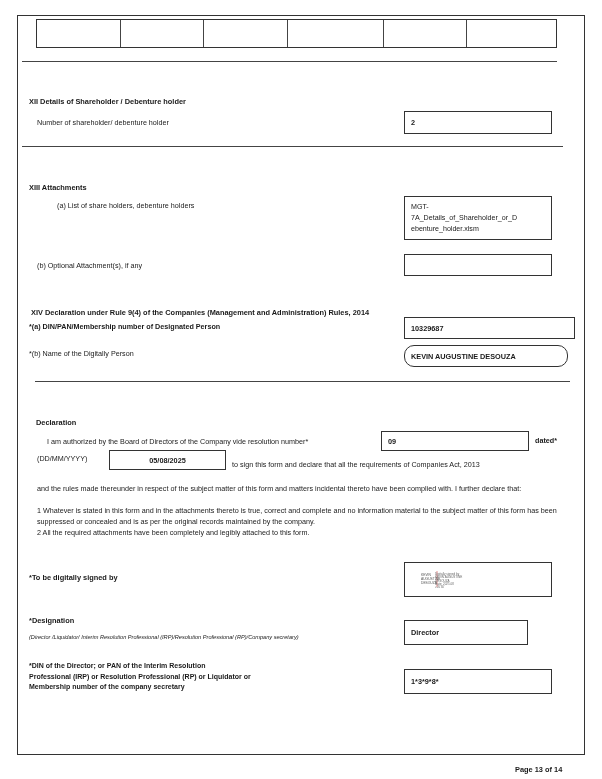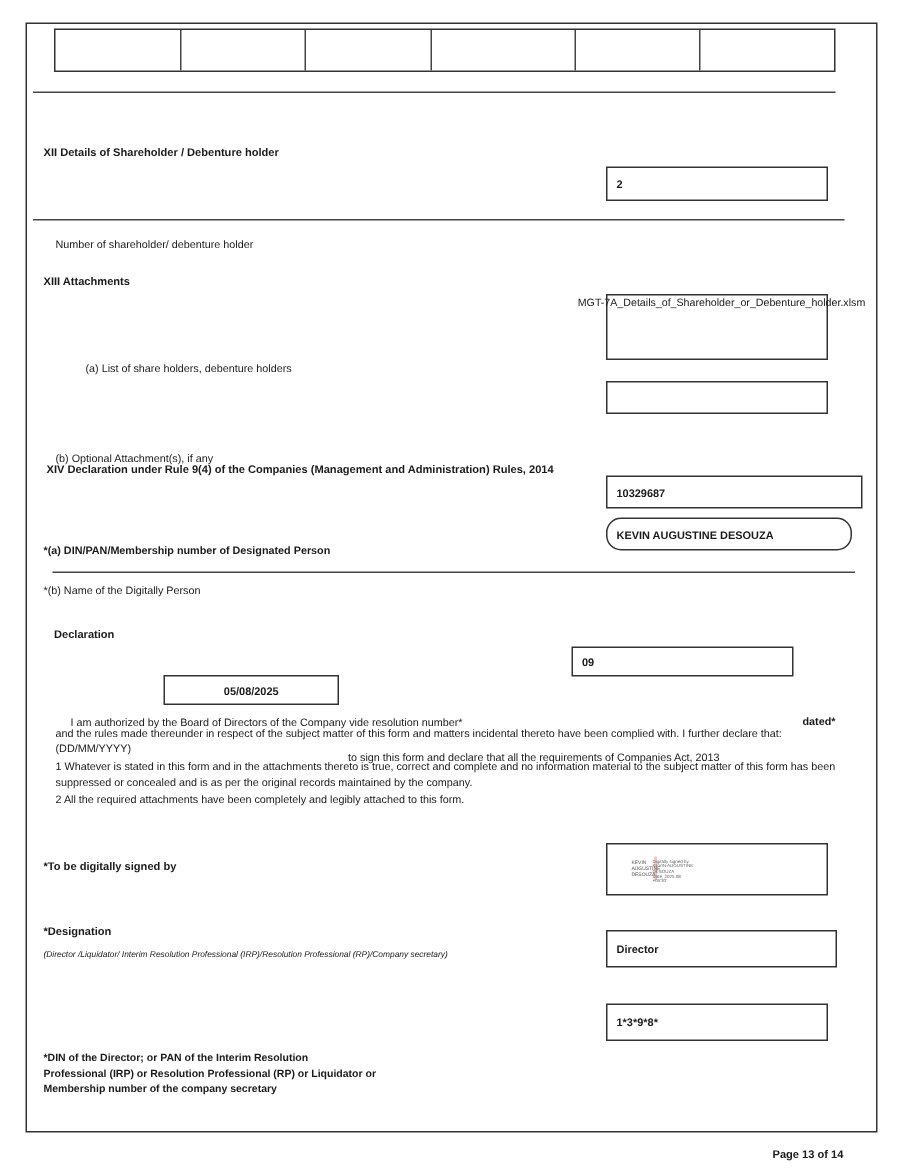--- a/index.html
+++ b/index.html
@@ -6,21 +6,21 @@
   body { width:602px; height:779px; position:relative; overflow:hidden;
          font-family:"Liberation Sans", sans-serif; color:#1a1a1a; }
   .frame { position:absolute; left:17px; top:15px; width:568px; height:740px;
            border:1px solid #333; border-bottom:1.5px solid #333; box-sizing:border-box; }
   .tbl { position:absolute; left:36px; top:19px; width:521px; height:29px;
          display:flex; border:1px solid #333; box-sizing:border-box; }
   .tbl .cell { border-right:1px solid #444; box-sizing:border-box; height:100%; }
   .tbl .cell:last-child { border-right:none; }
   .hr { position:absolute; height:0; border-top:1px solid #444; }
   .lbl { position:absolute; font-size:7.4px; font-weight:bold; white-space:nowrap; }
-  .txt { position:absolute; font-size:7.2px; white-space:nowrap;margin-top:40px; }
+  .txt { position:absolute; font-size:7.2px; white-space:nowrap; }
   .box { position:absolute; border:1px solid #333; box-sizing:border-box;
          font-size:7.3px; font-weight:bold; padding:0 0 0 6px; display:flex; align-items:center; background:#fff; }
   .sec { position:absolute; font-size:7.4px; font-weight:bold; white-space:nowrap;margin-top:16px; }
   .para { position:absolute; left:37px; width:530px; font-size:7.2px; line-height:10.8px; }
   .it { position:absolute; font-size:5.6px; font-style:italic; white-space:nowrap; }
   .sig { position:absolute; left:404px; top:562px; width:148px; height:35px; border:1px solid #333; box-sizing:border-box; }
   .sig .n { position:absolute; left:16px; top:10px; font-size:3.3px; line-height:4px; color:#555; }
   .sig .d { position:absolute; left:30px; top:10px; font-size:3px; line-height:3.3px; color:#666; }
   .sig .mark { position:absolute; left:31px; top:8px; width:2px; height:16px; background:#f3c7c7; }
   .footer { position:absolute; left:515px; top:765px; font-size:7.4px; font-weight:bold; }
@@ -42,21 +42,21 @@
 <div class="hr" style="left:22px; top:61px; width:535px;"></div>
 
 <div class="sec" style="left:29px; top:81px;">XII Details of Shareholder / Debenture holder</div>
 <div class="txt" style="left:37px; top:118px;">Number of shareholder/ debenture holder</div>
 <div class="box" style="left:404px; top:111px; width:148px; height:23px;">2</div>
 
 <div class="hr" style="left:22px; top:146px; width:541px;"></div>
 
 <div class="sec" style="left:29px; top:167px;">XIII Attachments</div>
 <div class="txt" style="left:37px; top:201px;padding-left:20px;">(a) List of share holders, debenture holders</div>
-<div class="box" style="left:404px; top:196px; width:148px; height:44px; align-items:flex-start; justify-content:center; font-weight:normal; line-height:11px; font-size:7.1px;">
+<div class="box" style="left:404px; top:196px; width:148px; height:44px; flex-direction:column; align-items:flex-start; justify-content:center; font-weight:normal; line-height:11px; font-size:7.1px;">
   <span>MGT-</span>
   <span>7A_Details_of_Shareholder_or_D</span>
   <span>ebenture_holder.xlsm</span>
 </div>
 <div class="txt" style="left:37px; top:261px;">(b) Optional Attachment(s), if any</div>
 <div class="box" style="left:404px; top:254px; width:148px; height:22px;"></div>
 
 <div class="sec" style="left:31px; top:292px;">XIV Declaration under Rule 9(4) of the Companies (Management and Administration) Rules, 2014</div>
 <div class="txt" style="left:29px; top:322px;font-weight:bold;">*(a) DIN/PAN/Membership number of Designated Person</div>
 <div class="box" style="left:404px; top:317px; width:171px; height:22px;">10329687</div>
@@ -91,21 +91,21 @@
     <div>Digitally signed by</div>
     <div>KEVIN AUGUSTINE</div>
     <div>DESOUZA</div>
     <div>Date: 2025.08</div>
     <div>+05'30'</div>
   </div>
 </div>
 
 <div class="lbl" style="left:29px; top:616px;">*Designation</div>
 <div class="it" style="left:29px; top:634px;">(Director /Liquidator/ Interim Resolution Professional (IRP)/Resolution Professional (RP)/Company secretary)</div>
-<div class="box" style="left:404px; top:620px; width:154px; height:25px;">Director</div>
+<div class="box" style="left:404px; top:620px; width:124px; height:25px;">Director</div>
 
 <div class="txt" style="left:29px; top:661px; line-height:10.5px; font-weight:bold; font-size:7px;">
   <div>*DIN of the Director; or PAN of the Interim Resolution</div>
   <div>Professional (IRP) or Resolution Professional (RP) or Liquidator or</div>
   <div>Membership number of the company secretary</div>
 </div>
 <div class="box" style="left:404px; top:669px; width:148px; height:25px;">1*3*9*8*</div>
 
 <div class="footer">Page 13 of 14</div>
 

